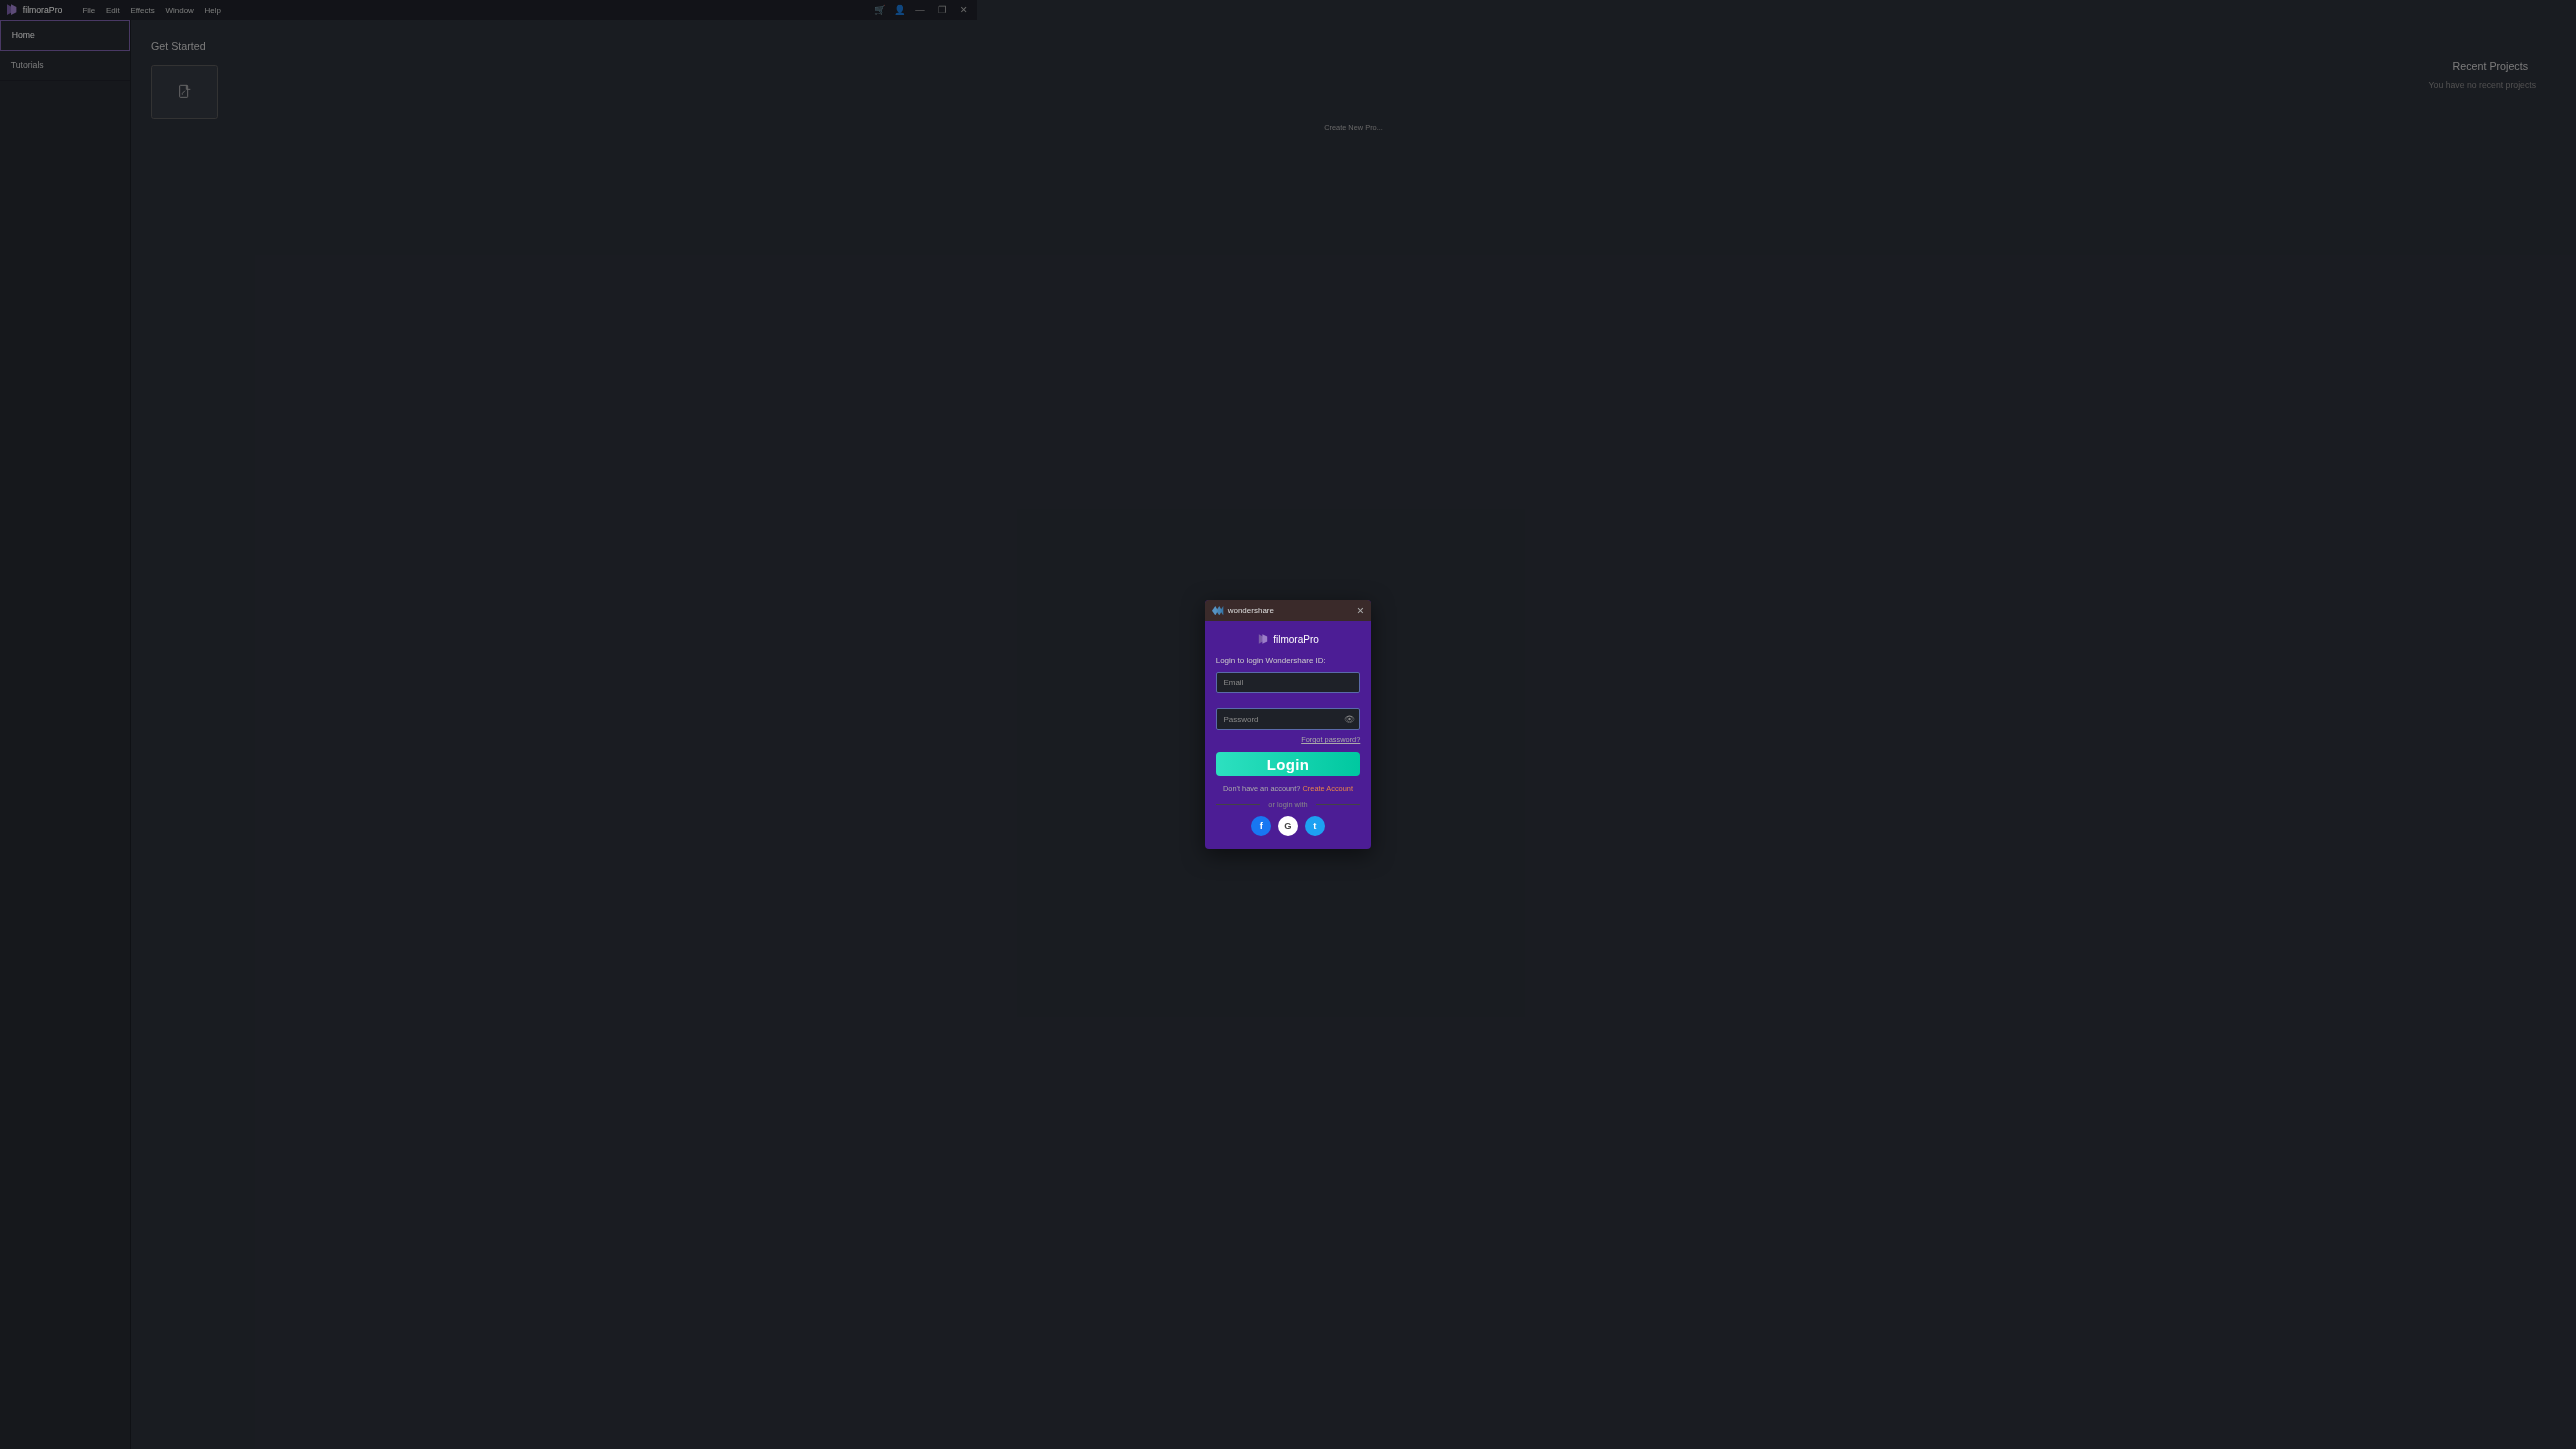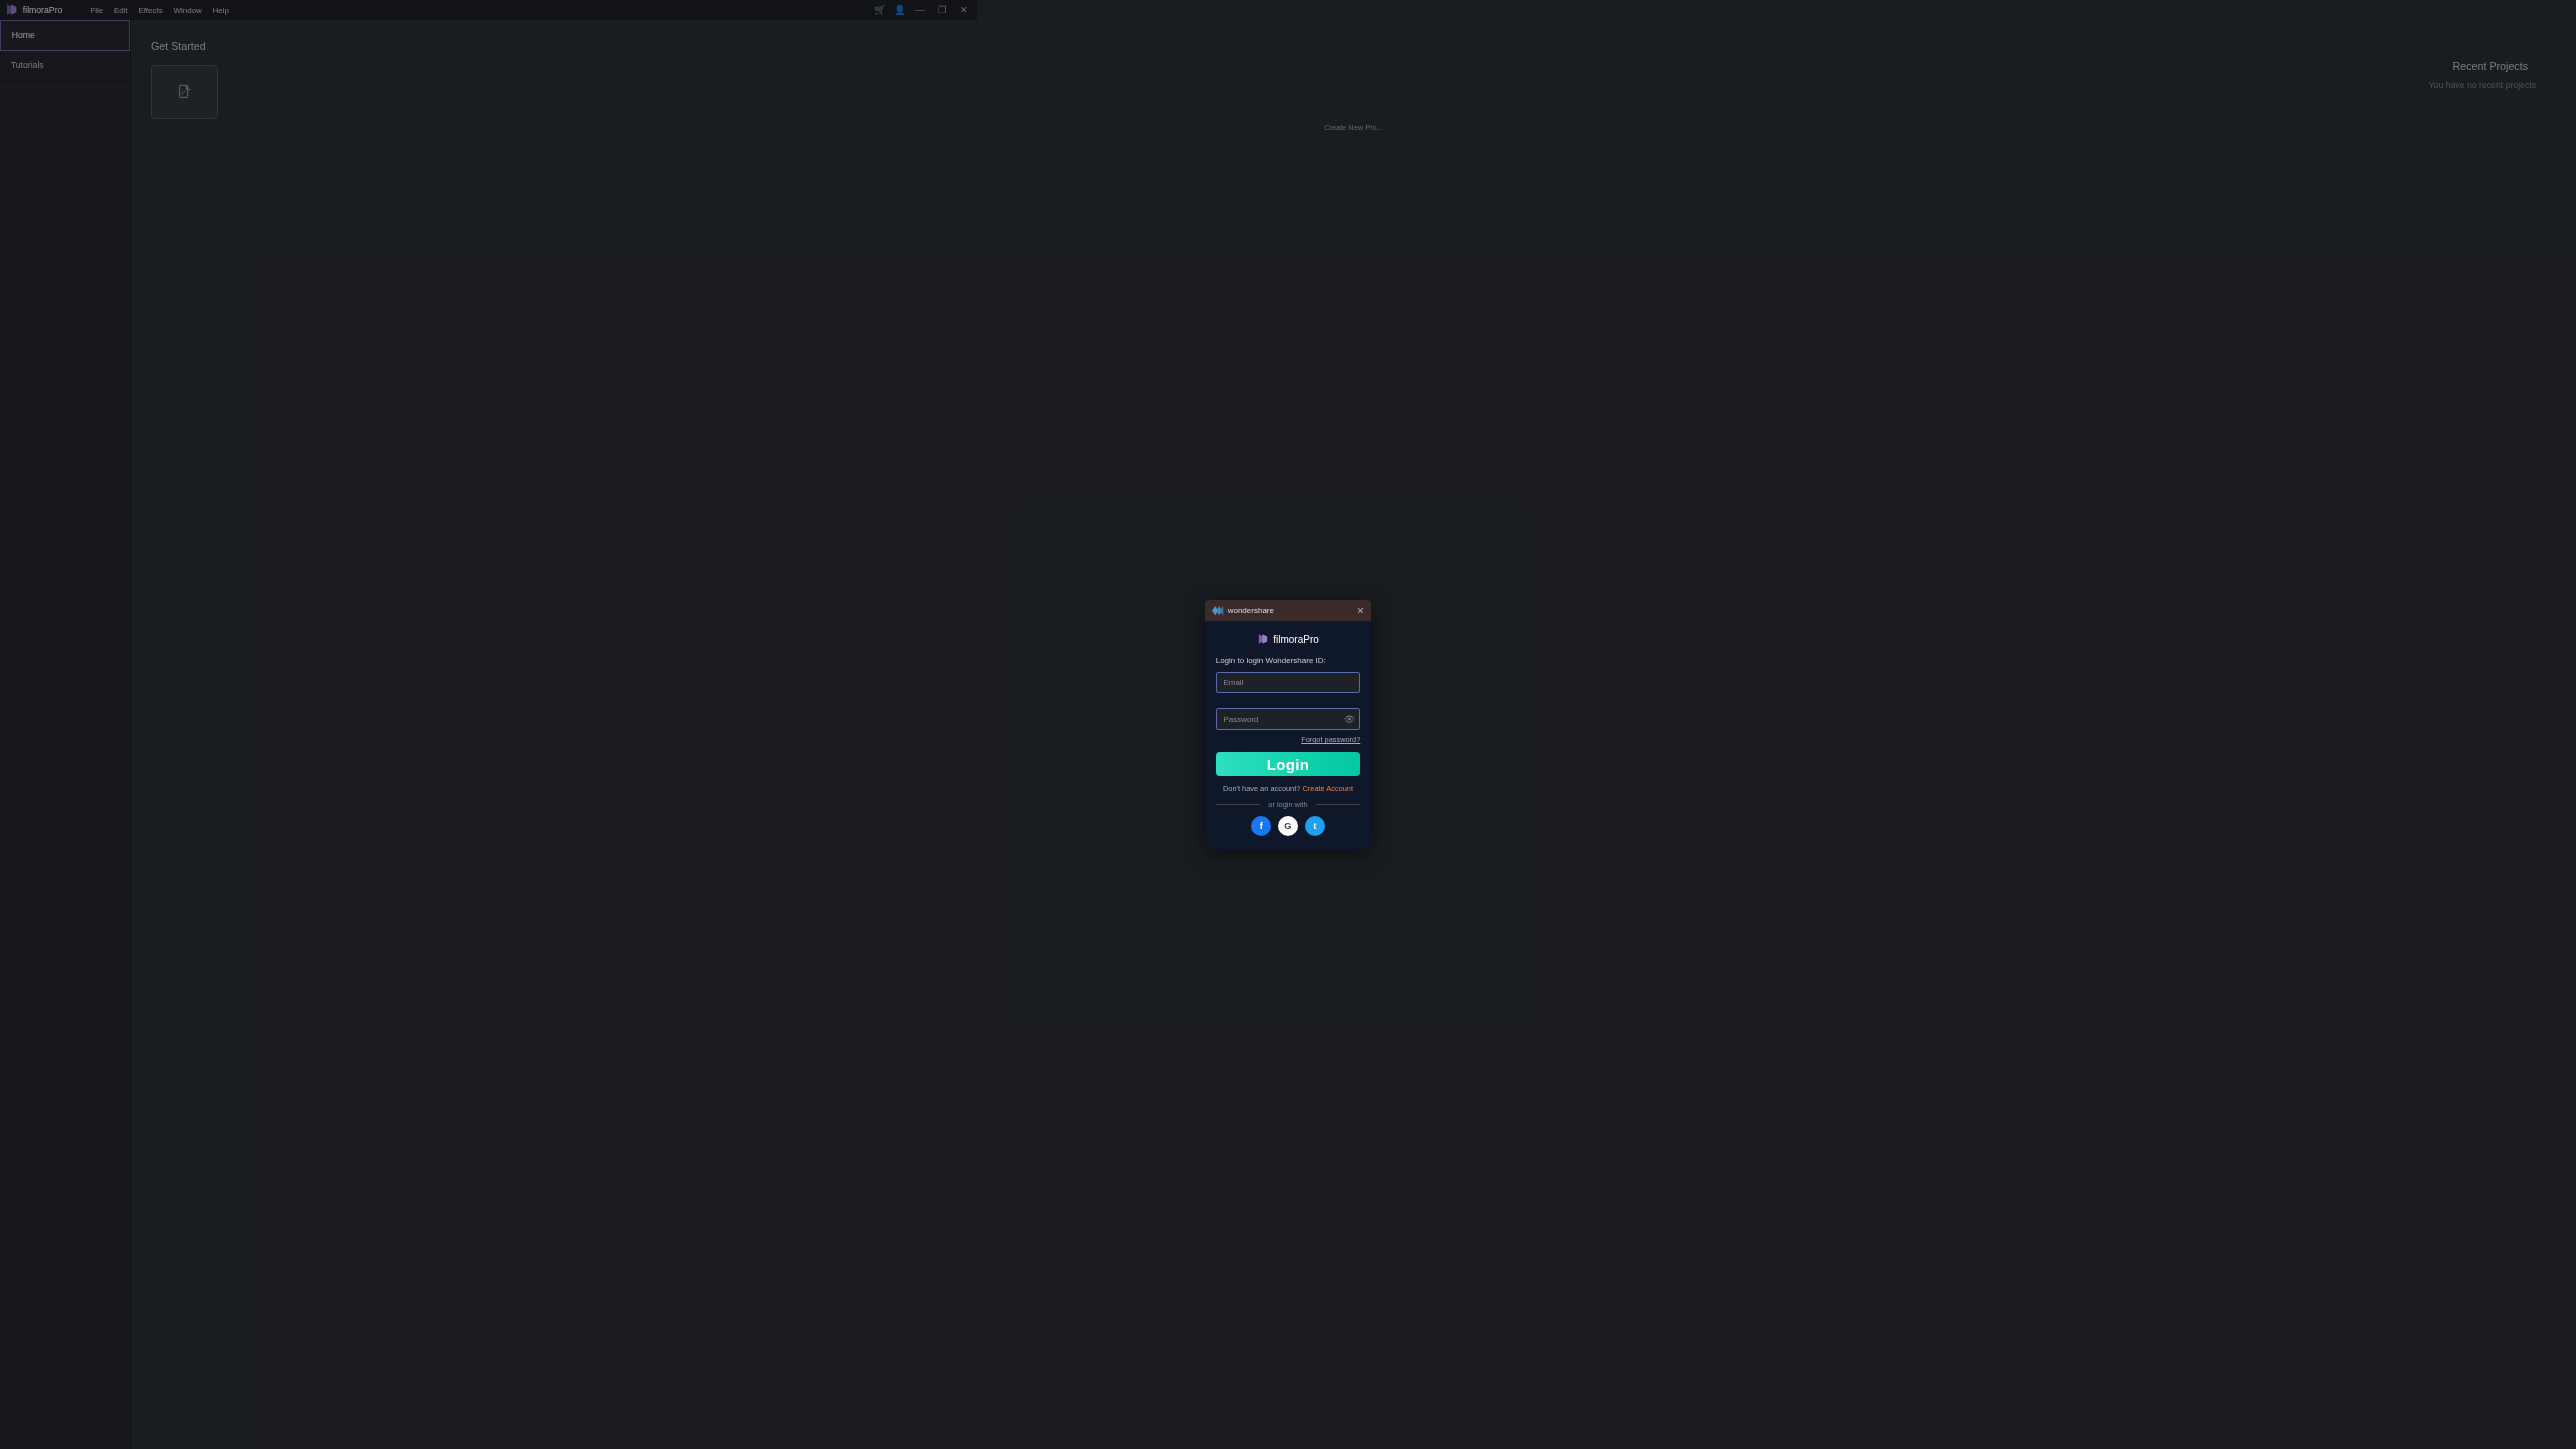--- a/index.html
+++ b/index.html
@@ -31,21 +31,21 @@
     }
     .titlebar-logo-text {
       color: #fff;
       font-size: 8.7px;
       font-weight: 500;
     }
     .titlebar-menu {
       display: flex;
       align-items: center;
       gap: 10.7px;
-      margin-left: 28px;
+      margin-left: 20px;
     }
     .titlebar-menu-item {
       color: #ccc;
       font-size: 8px;
       cursor: pointer;
     }
     .titlebar-controls {
       position: absolute;
       right: 5.4px;
       top: 50%;
@@ -141,21 +141,21 @@
       position: absolute;
       left: 0; top: 0; right: 0; bottom: 0;
       background: rgba(0,0,0,0.4);
       display: flex;
       align-items: center;
       justify-content: center;
       z-index: 100;
     }
     .modal {
       width: 166px;
-      background: #0f172a;
+      background: #4c1d95;
       border-radius: 4px;
       overflow: hidden;
       box-shadow: 0 5.4px 21.5px rgba(0,0,0,0.5);
       position: relative;
     }
 
     
     .modal-header {
       background: #3a2a2a;
       height: 21.5px;

